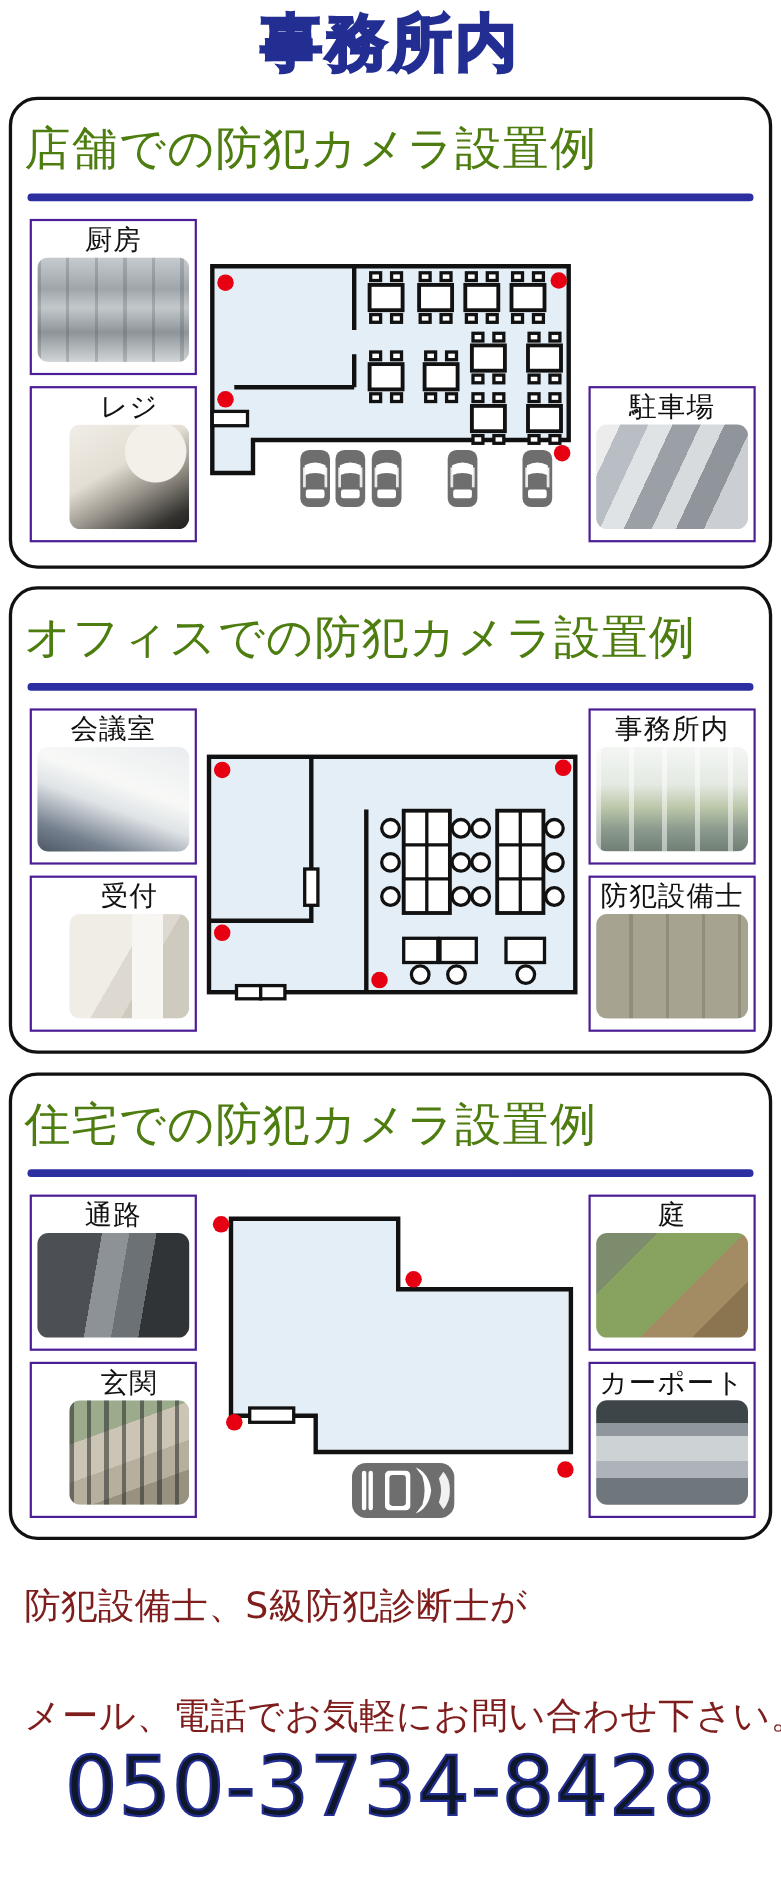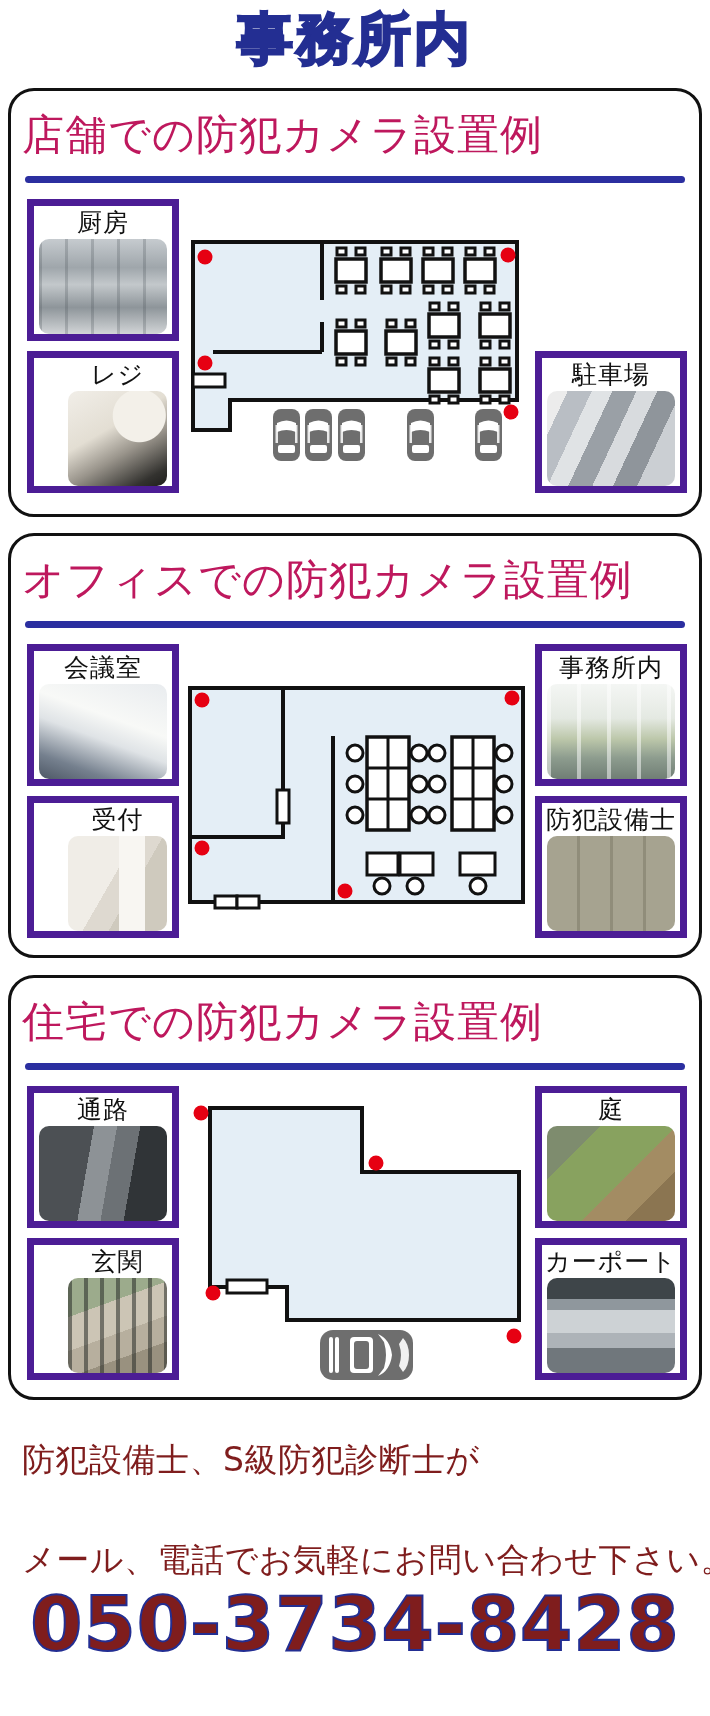--- a/index.html
+++ b/index.html
@@ -10,45 +10,45 @@
   .page-title{
     position:absolute;left:0;top:2px;width:100%;text-align:center;
     font-size:56px;font-weight:bold;letter-spacing:3px;color:#232e92;
     -webkit-text-stroke:2.5px #232e92;
   }
   .panel{
     position:absolute;left:8px;width:694px;border:3px solid #111;border-radius:26px;
     background:#fff;box-sizing:border-box;
   }
   .panel-heading{
-    position:absolute;left:11px;top:16px;font-size:42px;letter-spacing:1px;color:#be185d;
+    position:absolute;left:11px;top:16px;font-size:42px;letter-spacing:1px;color:#4d7c0f;
     white-space:nowrap;
   }
   .heading-underline{
     position:absolute;left:14px;top:85px;width:660px;height:7px;border-radius:4px;
     background:#2b2fa0;
   }
   .photo-box{
-    position:absolute;width:152px;height:142px;border:7px solid #4c1d95;background:#fff;
+    position:absolute;width:152px;height:142px;border:2px solid #4c1d95;background:#fff;
     box-sizing:border-box;
   }
   .photo-box.pos-tl{left:16px;top:108px;}
   .photo-box.pos-bl{left:16px;top:260px;padding-left:29px;}
   .photo-box.pos-tr{left:524px;top:108px;}
   .photo-box.pos-br{left:524px;top:260px;}
   .photo-label{
     height:33px;line-height:34px;text-align:center;font-size:25px;letter-spacing:1px;
     white-space:nowrap;overflow:hidden;
   }
   .photo-img{height:95px;margin:0 5px 5px 5px;border-radius:10px;}
   .plan-svg{position:absolute;left:-3px;top:-3px;}
   .footer-line{position:absolute;left:22px;font-size:33px;letter-spacing:.5px;color:#7f1d1d;white-space:nowrap;}
   .phone-number{
     position:absolute;left:0;top:1580px;width:100%;text-align:center;
-    font-size:75px;font-weight:bold;letter-spacing:1px;color:#7f1d1d;
+    font-size:75px;font-weight:normal;letter-spacing:1px;color:#0f172a;
     -webkit-text-stroke:2px #232e92;
   }
   
   .ph-kitchen{background:
     repeating-linear-gradient(90deg,rgba(70,78,84,.25) 0 3px,transparent 3px 26px),
     linear-gradient(180deg,#c6cbcf 0%,#9fa6ab 30%,#c3c8cb 48%,#8e959a 72%,#d2d5d7 100%);}
   .ph-register{background:
     radial-gradient(circle at 72% 26%,#f3f0e9 0 26%,transparent 27%),
     linear-gradient(150deg,#f1eee8 0%,#e3ded3 40%,#9a958c 62%,#33322f 88%,#1f1e1c 100%);}
   .ph-interior{background:

